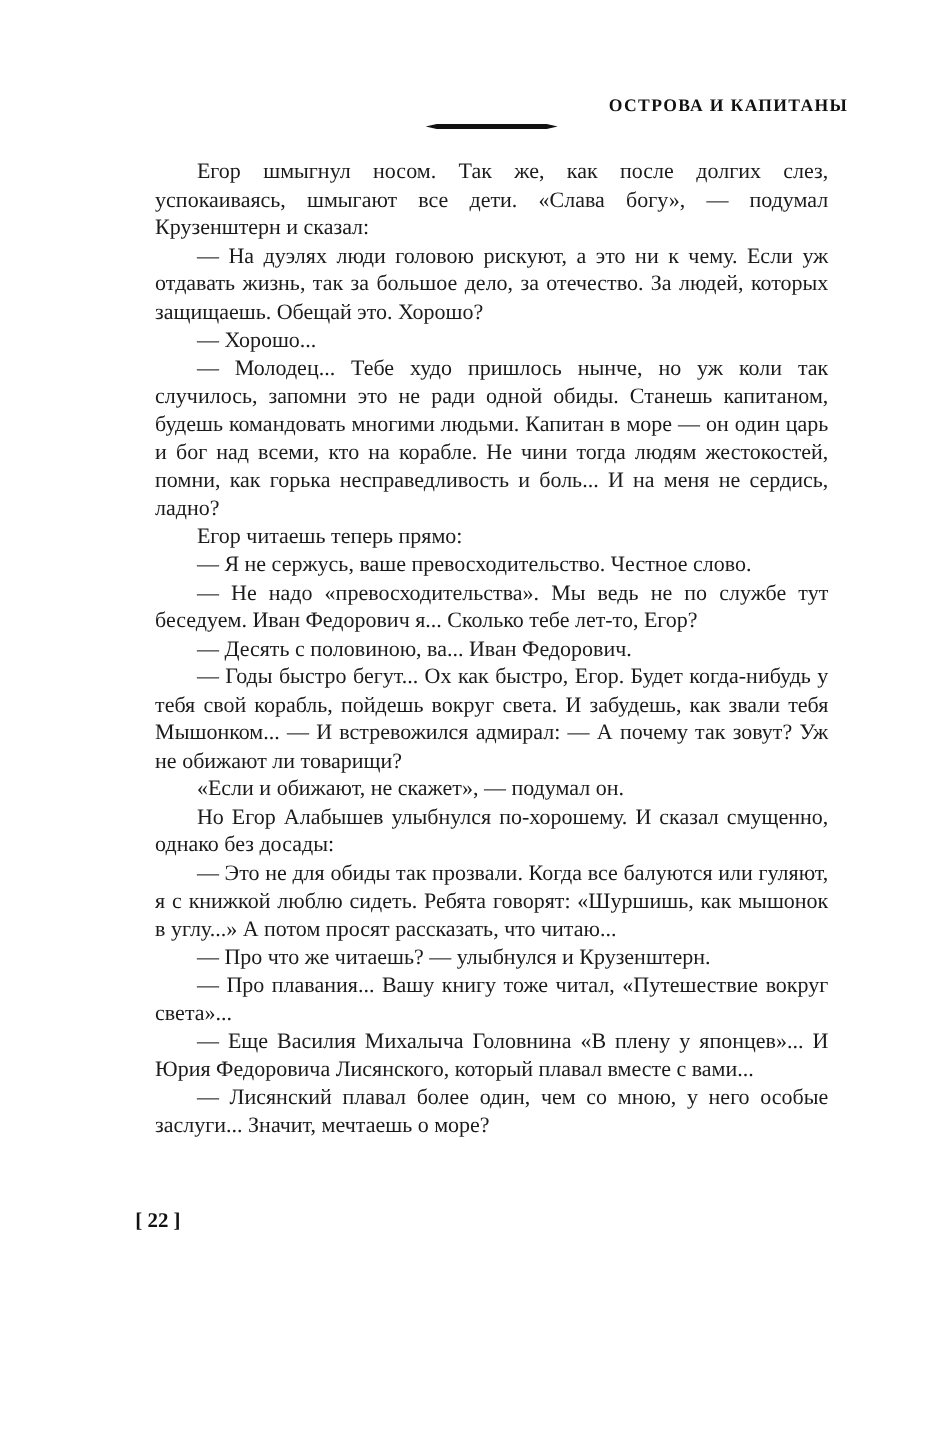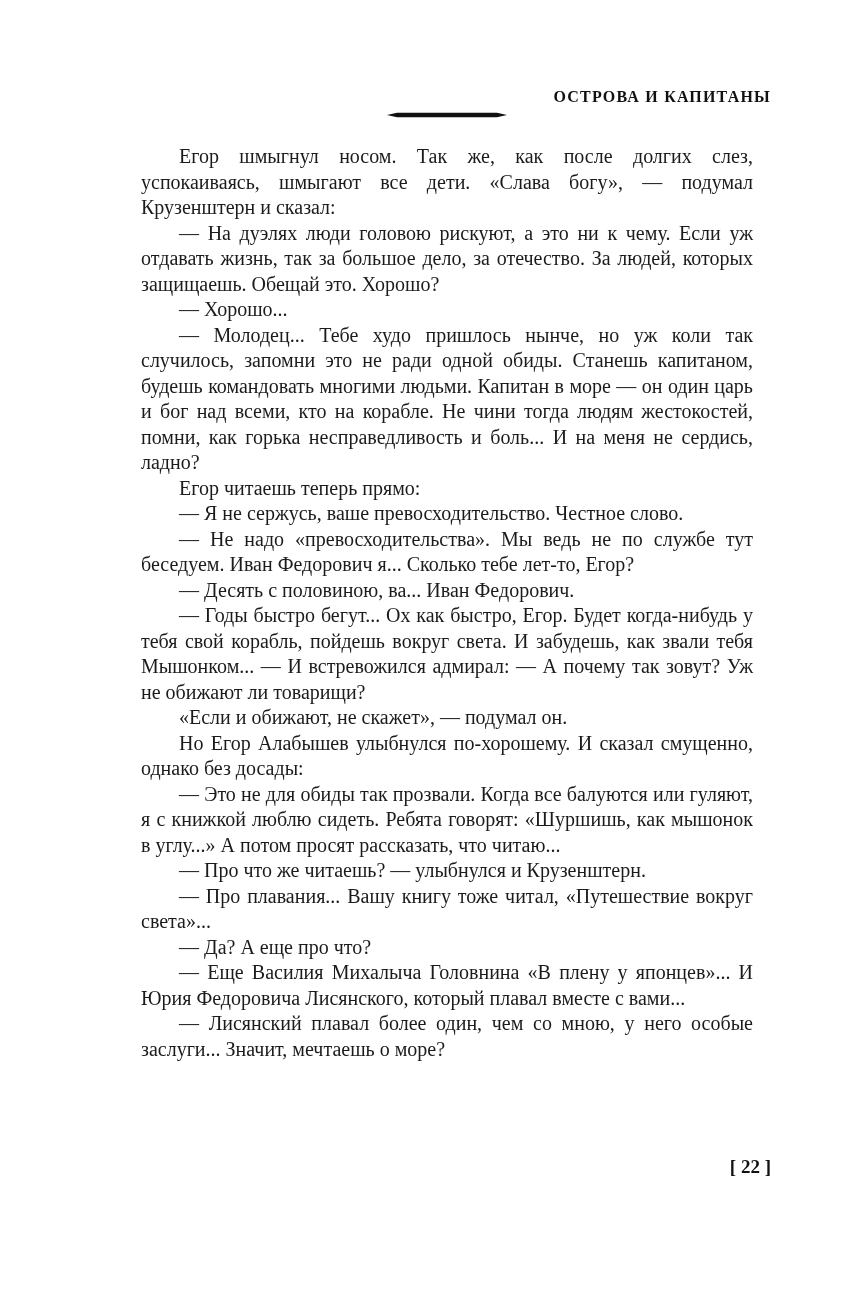--- a/index.html
+++ b/index.html
@@ -46,24 +46,24 @@
     font-size: 20px;
     line-height: 25.5px;
     text-align: justify;
     text-indent: 38px;
     hyphens: auto;
     font-family: Liberation Serif, serif;
     -webkit-hyphens: auto;
   }
   .page-number {
     position: absolute;
-    top: 1156px;
+    top: 1099px;
     left: 123px;
     width: 648px;
-    text-align: right;
+    text-align: left;
     font-size: 19px;
     font-weight: 600;
     color: #111111;
   }
 </style>
 </head>
 <body>
 
 <div class="page">
 
@@ -83,20 +83,19 @@
     <p>Егор читаешь теперь прямо:</p>
     <p>— Я не сержусь, ваше превосходительство. Честное слово.</p>
     <p>— Не надо «превосходительства». Мы ведь не по службе тут беседуем. Иван Федорович я... Сколько тебе лет-то, Егор?</p>
     <p>— Десять с половиною, ва... Иван Федорович.</p>
     <p>— Годы быстро бегут... Ох как быстро, Егор. Будет когда-нибудь у тебя свой корабль, пойдешь вокруг света. И забудешь, как звали тебя Мышонком... — И встревожился адмирал: — А почему так зовут? Уж не обижают ли товарищи?</p>
     <p>«Если и обижают, не скажет», — подумал он.</p>
     <p>Но Егор Алабышев улыбнулся по-хорошему. И сказал смущенно, однако без досады:</p>
     <p>— Это не для обиды так прозвали. Когда все балуются или гуляют, я с книжкой люблю сидеть. Ребята говорят: «Шуршишь, как мышонок в углу...» А потом просят рассказать, что читаю...</p>
     <p>— Про что же читаешь? — улыбнулся и Крузенштерн.</p>
     <p>— Про плавания... Вашу книгу тоже читал, «Путешествие вокруг света»...</p>
-    <p>— Да? А еще про что?</p>
     <p>— Еще Василия Михалыча Головнина «В плену у японцев»... И Юрия Федоровича Лисянского, который плавал вместе с вами...</p>
     <p>— Лисянский плавал более один, чем со мною, у него особые заслуги... Значит, мечтаешь о море?</p>
   </div>
 
   <div class="page-number">[ 22 ]</div>
 
 </div>
 
 </body></html>

